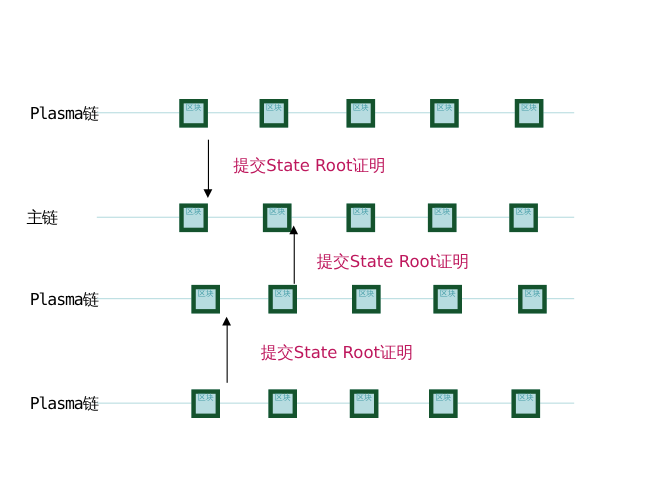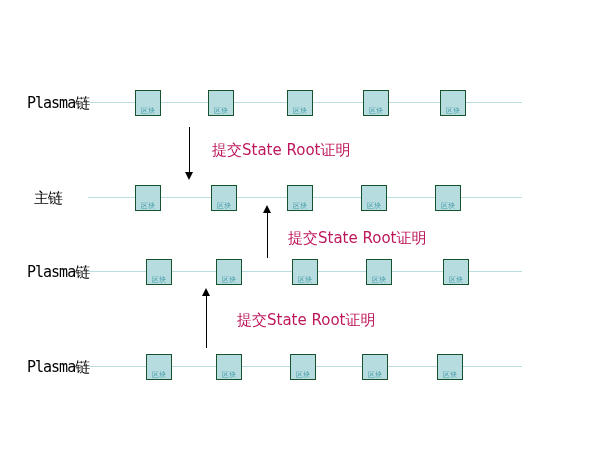--- a/index.html
+++ b/index.html
@@ -39,25 +39,26 @@
     top: 12px;
     height: 1px;
     background: #b9dde0;
   }
   .block {
     position: absolute;
     top: 0;
     width: 26px;
     height: 26px;
     background: #b7dce0;
-    border: 1px solid #14532d;
+    border: 4px solid #14532d;
     box-sizing: border-box;
     display: flex;
-    align-items: flex-end;
+    align-items: flex-start;
     justify-content: center;
+    margin-left: 28px;
   }
   .block span {
     font-size: 8px;
     color: #4aa0aa;
     line-height: 1;
     white-space: nowrap;
     transform: scale(0.9);
   }
 
   
@@ -116,21 +117,21 @@
       </div>
   </div>
 
   <div class="arrow arrow-down" style="left:185px; top:127px; height:53px">
     <div class="shaft"></div>
     <div class="head"></div>
   </div>
   <div class="arrow-label" style="left:212px; top:141px">提交State Root证明</div>
 
   <div class="chain" style="top:185px">
-    <div class="chain-label" style="left:34px">主链</div>
+    <div class="chain-label" style="left:24px">主链</div>
     <div class="chain-line"></div>
     <div class="block" style="left:135px">
         <span>区块</span>
       </div>
     <div class="block" style="left:211px">
         <span>区块</span>
       </div>
     <div class="block" style="left:287px">
         <span>区块</span>
       </div>

